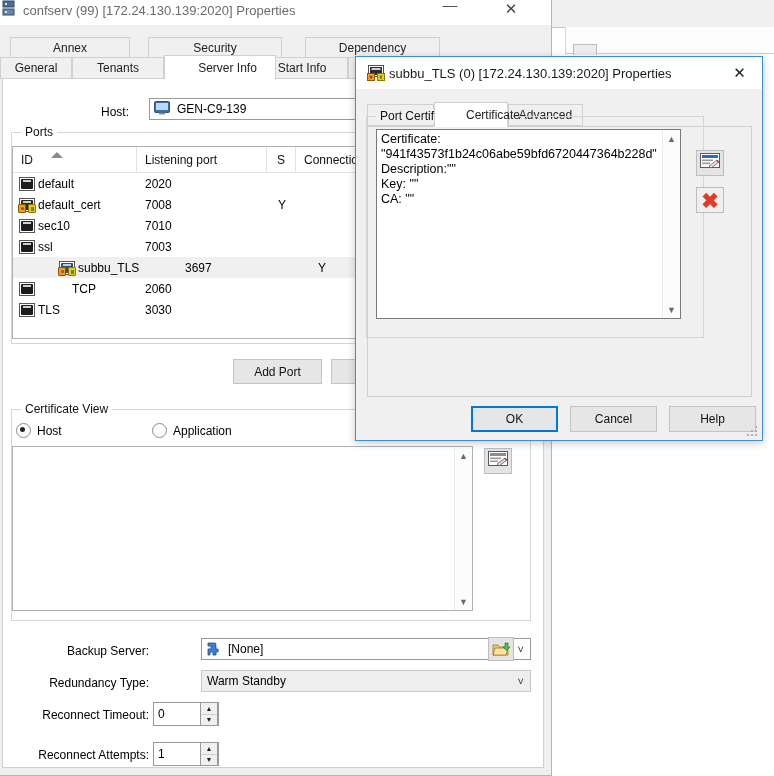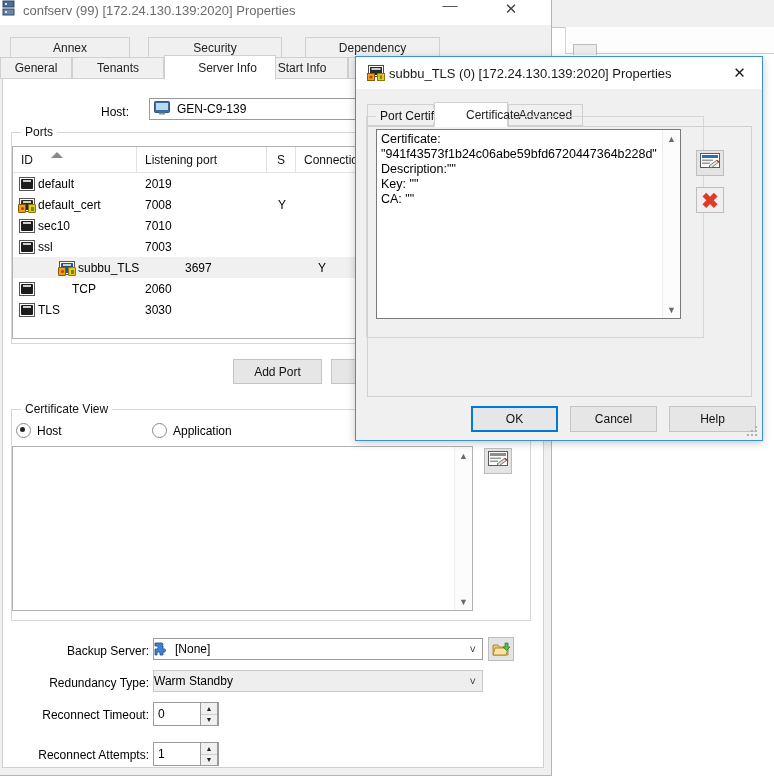--- a/index.html
+++ b/index.html
@@ -207,21 +207,21 @@
   .iconbtn {
     position: absolute; background: #e4e4e4; border: 1px solid #bdbdbd;
     box-sizing: border-box; display: flex; align-items: center; justify-content: center;
   }
 
   
   .fm-label { position: absolute; font-size: 12px; text-align: right; }
   .combo {
     position: absolute; height: 22px; background: #fff;
     border: 1px solid #9a9a9a; box-sizing: border-box;
-    display: flex; align-items: center; font-size: 12px;
+    display: flex; align-items: center; padding-left: 5px; font-size: 12px; margin-left: 48px;
   }
   .combo.flat { background: #eeeeee; border-color: #c9c9c9; }
   .combo .chev {
     position: absolute; right: 6px; top: 4px; color: #3a3a3a; font-size: 11px;
   }
   .spin {
     position: absolute; height: 24px; background: #fff;
     border: 1px solid #9a9a9a; box-sizing: border-box;
     display: flex; align-items: center; padding-left: 4px; font-size: 12px;
   }
@@ -364,21 +364,21 @@
         <div>
           <div class="lv-row">
             <div class="lv-td c0" style="width:124px;">
               <span class="pico">
                   <span class="body"></span>
                   <span class="jack"></span>
                   <span class="pins"></span>
                 </span>
               <span>default</span>
             </div>
-            <div class="lv-td c1" style="width:130px;">2019</div>
+            <div class="lv-td c1" style="width:130px;">2020</div>
             <div class="lv-td c2" style="width:29px;"></div>
             <div class="lv-td c1" style="width:120px;"></div>
           </div>
 
           <div class="lv-row">
             <div class="lv-td c0" style="width:124px;">
               <span class="pico cert">
                   <span class="body"></span>
                   <span class="jack"></span>
                   <span class="pins"></span>

